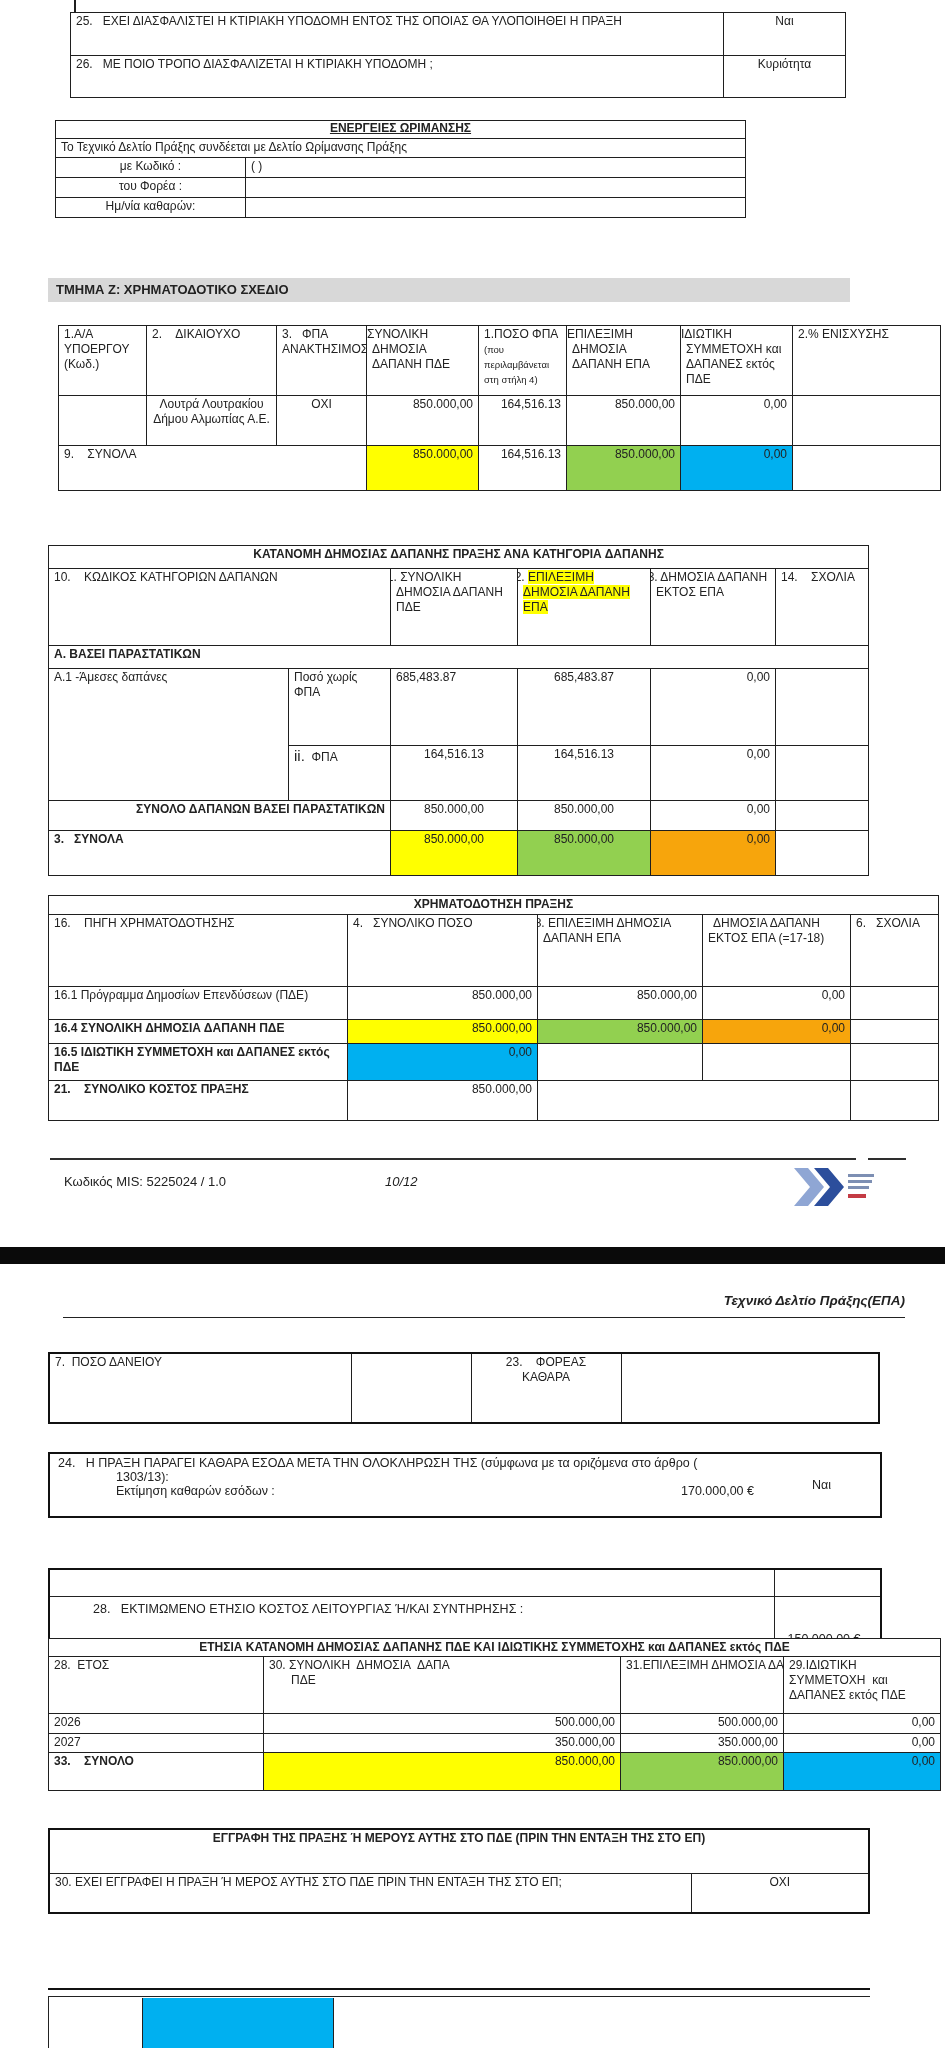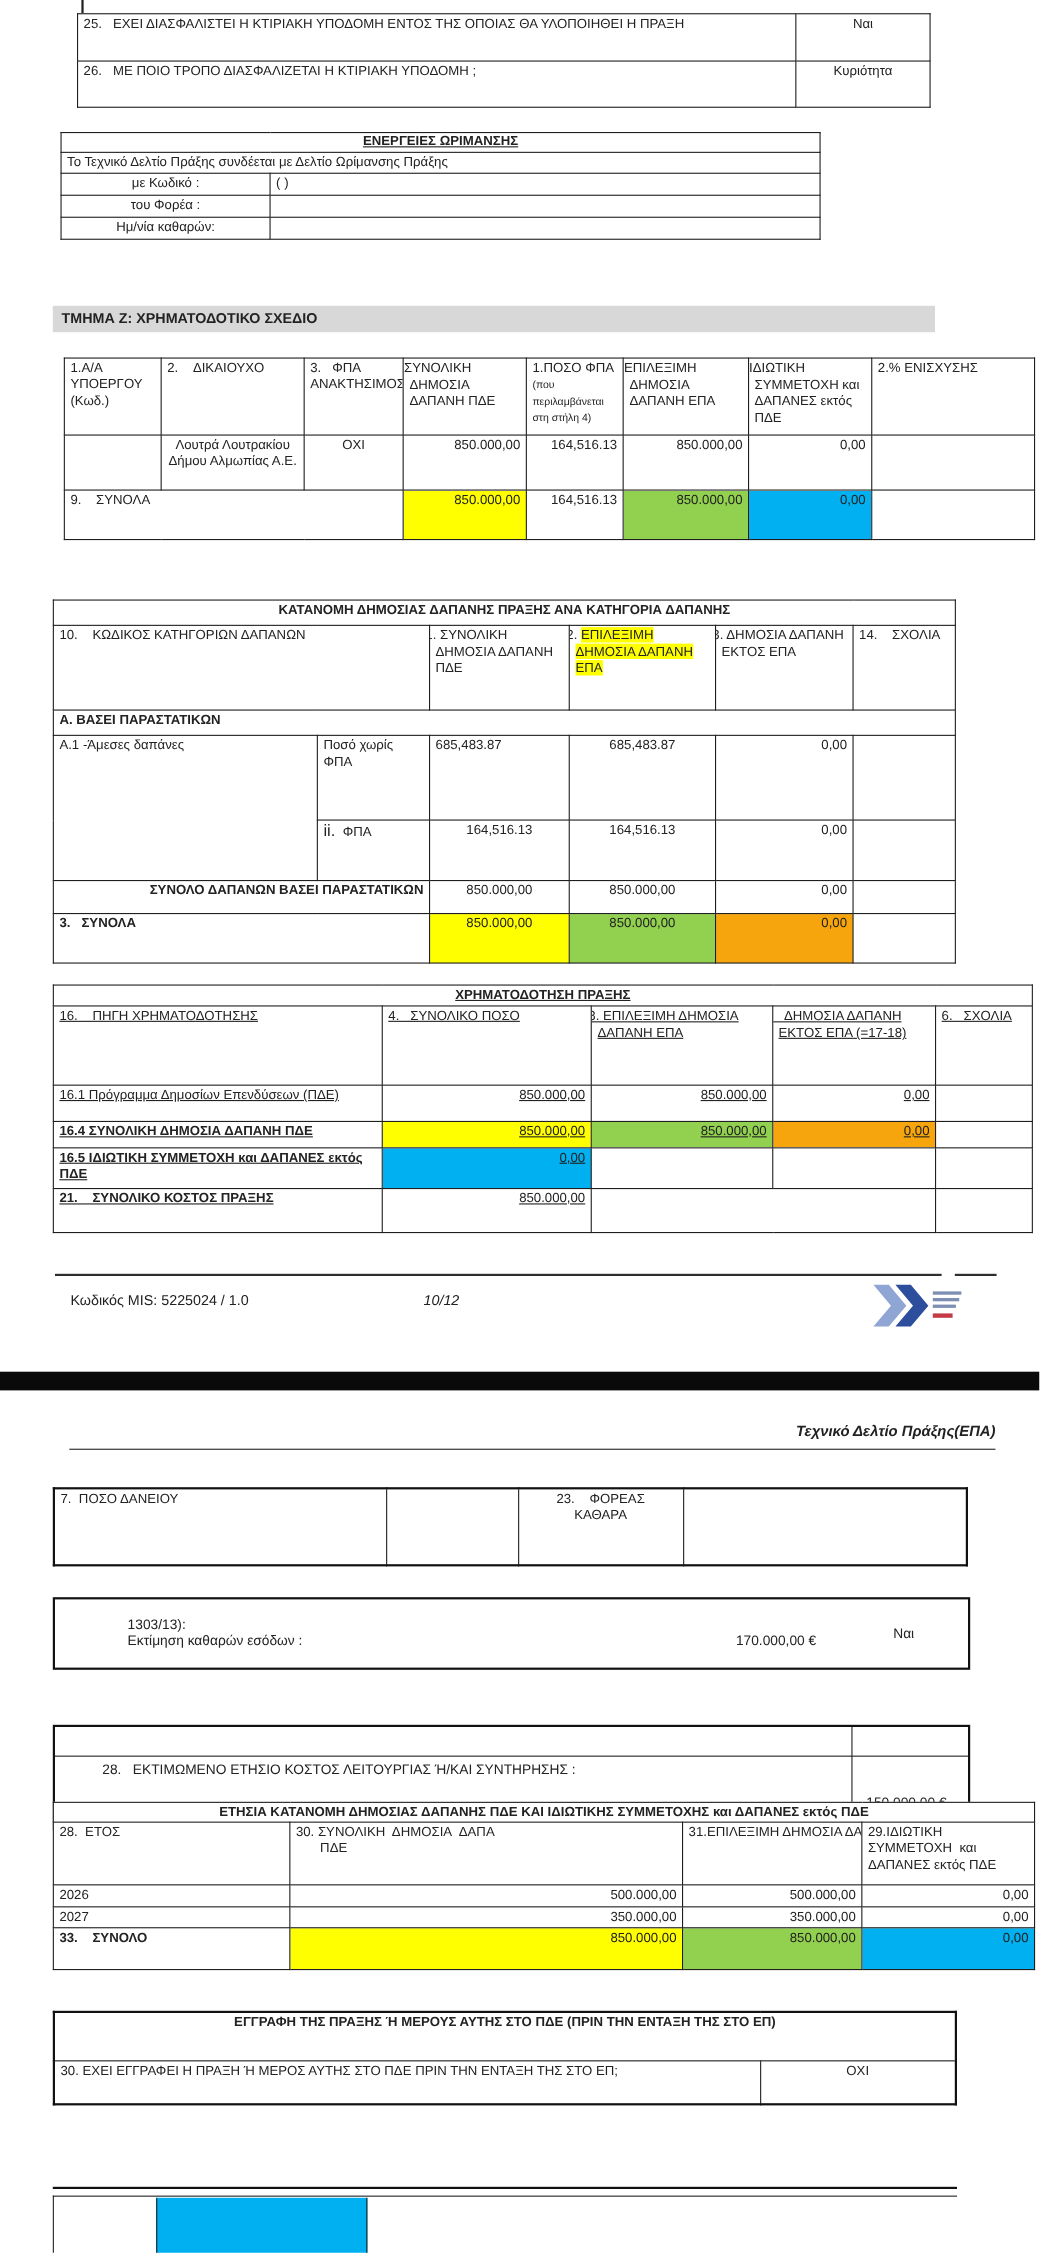--- a/index.html
+++ b/index.html
@@ -178,21 +178,21 @@
   <tr style="height:45px">
     <td colspan="2" class="b"><span>3.&nbsp;&nbsp;&nbsp;ΣΥΝΟΛΑ</span></td>
     <td class="nc vm" style="background-color: rgb(255, 255, 0);"><span>850.000,00</span></td>
     <td class="nc" style="background-color: rgb(146, 208, 80);"><span>850.000,00</span></td>
     <td class="num vm" style="background-color: rgb(247, 165, 12);"><span>0,00</span></td>
     <td></td>
   </tr>
 </tbody>
   </table>
 
-<table class="t" style="left:48px;top:895px;width:890px;text-decoration:underline;">
+<table class="t" style="left:48px;top:895px;width:890px;">
   <colgroup>
       <col style="width:299px">
       <col style="width:190px">
       <col style="width:165px">
       <col style="width:148px">
       <col style="width:88px">
     </colgroup>
   <tbody>
       <tr style="height:19px">
         <td colspan="5" class="ttl"><span>ΧΡΗΜΑΤΟΔΟΤΗΣΗ ΠΡΑΞΗΣ</span></td>
@@ -265,23 +265,24 @@
       <tr>
     <td><span>7.&nbsp;&nbsp;ΠΟΣΟ ΔΑΝΕΙΟΥ</span></td>
     <td></td>
     <td class="ctr"><span>23.&nbsp;&nbsp;&nbsp;&nbsp;ΦΟΡΕΑΣ</span><br><span>ΚΑΘΑΡΑ</span></td>
     <td></td>
   </tr>
 </tbody>
   </table>
 
 <div class="abs" style="left:48px;top:1452px;width:830px;height:62px;border:2.5px solid #111;">
+  <div class="abs q24t" style="left:8px;top:2px;right:0;"><span>24.</span>&nbsp;&nbsp;&nbsp;<span>Η ΠΡΑΞΗ ΠΑΡΑΓΕΙ ΚΑΘΑΡΑ ΕΣΟΔΑ ΜΕΤΑ ΤΗΝ ΟΛΟΚΛΗΡΩΣΗ ΤΗΣ  (σύμφωνα με τα οριζόμενα στο άρθρο (</span></div>
   <div class="abs q24t" style="left:66px;top:16px;"><span>1303/13):</span></div>
   <div class="abs q24t" style="left:66px;top:30px;"><span>Εκτίμηση καθαρών εσόδων :</span></div>
-  <div class="abs q24t" style="left:540px;top:30px;width:152px;text-align:right;"><span>170.000,00 €</span></div>
+  <div class="abs q24t" style="left:552px;top:30px;width:152px;text-align:right;"><span>170.000,00 €</span></div>
   <div class="abs q24t" style="left:762px;top:24px;"><span>Ναι</span></div>
 </div>
 
 <div class="abs" style="left:48px;top:1568px;width:830px;height:92px;border:2.5px solid #111;">
   <div class="abs" style="left:0;top:26px;width:100%;border-top:1.5px solid #222;"></div>
   <div class="abs" style="left:724px;top:0;height:92px;border-left:1.5px solid #222;"></div>
   <div class="abs" style="left:8px;top:32px;font-size:12.5px;margin-left:35px;"><span>28.&nbsp;&nbsp;&nbsp;ΕΚΤΙΜΩΜΕΝΟ ΕΤΗΣΙΟ ΚΟΣΤΟΣ ΛΕΙΤΟΥΡΓΙΑΣ Ή/ΚΑΙ ΣΥΝΤΗΡΗΣΗΣ :</span></div>
   <div class="abs" style="left:724px;top:62px;width:100px;text-align:center;font-size:12.5px;"><span>150.000,00 €</span></div>
 </div>
 

